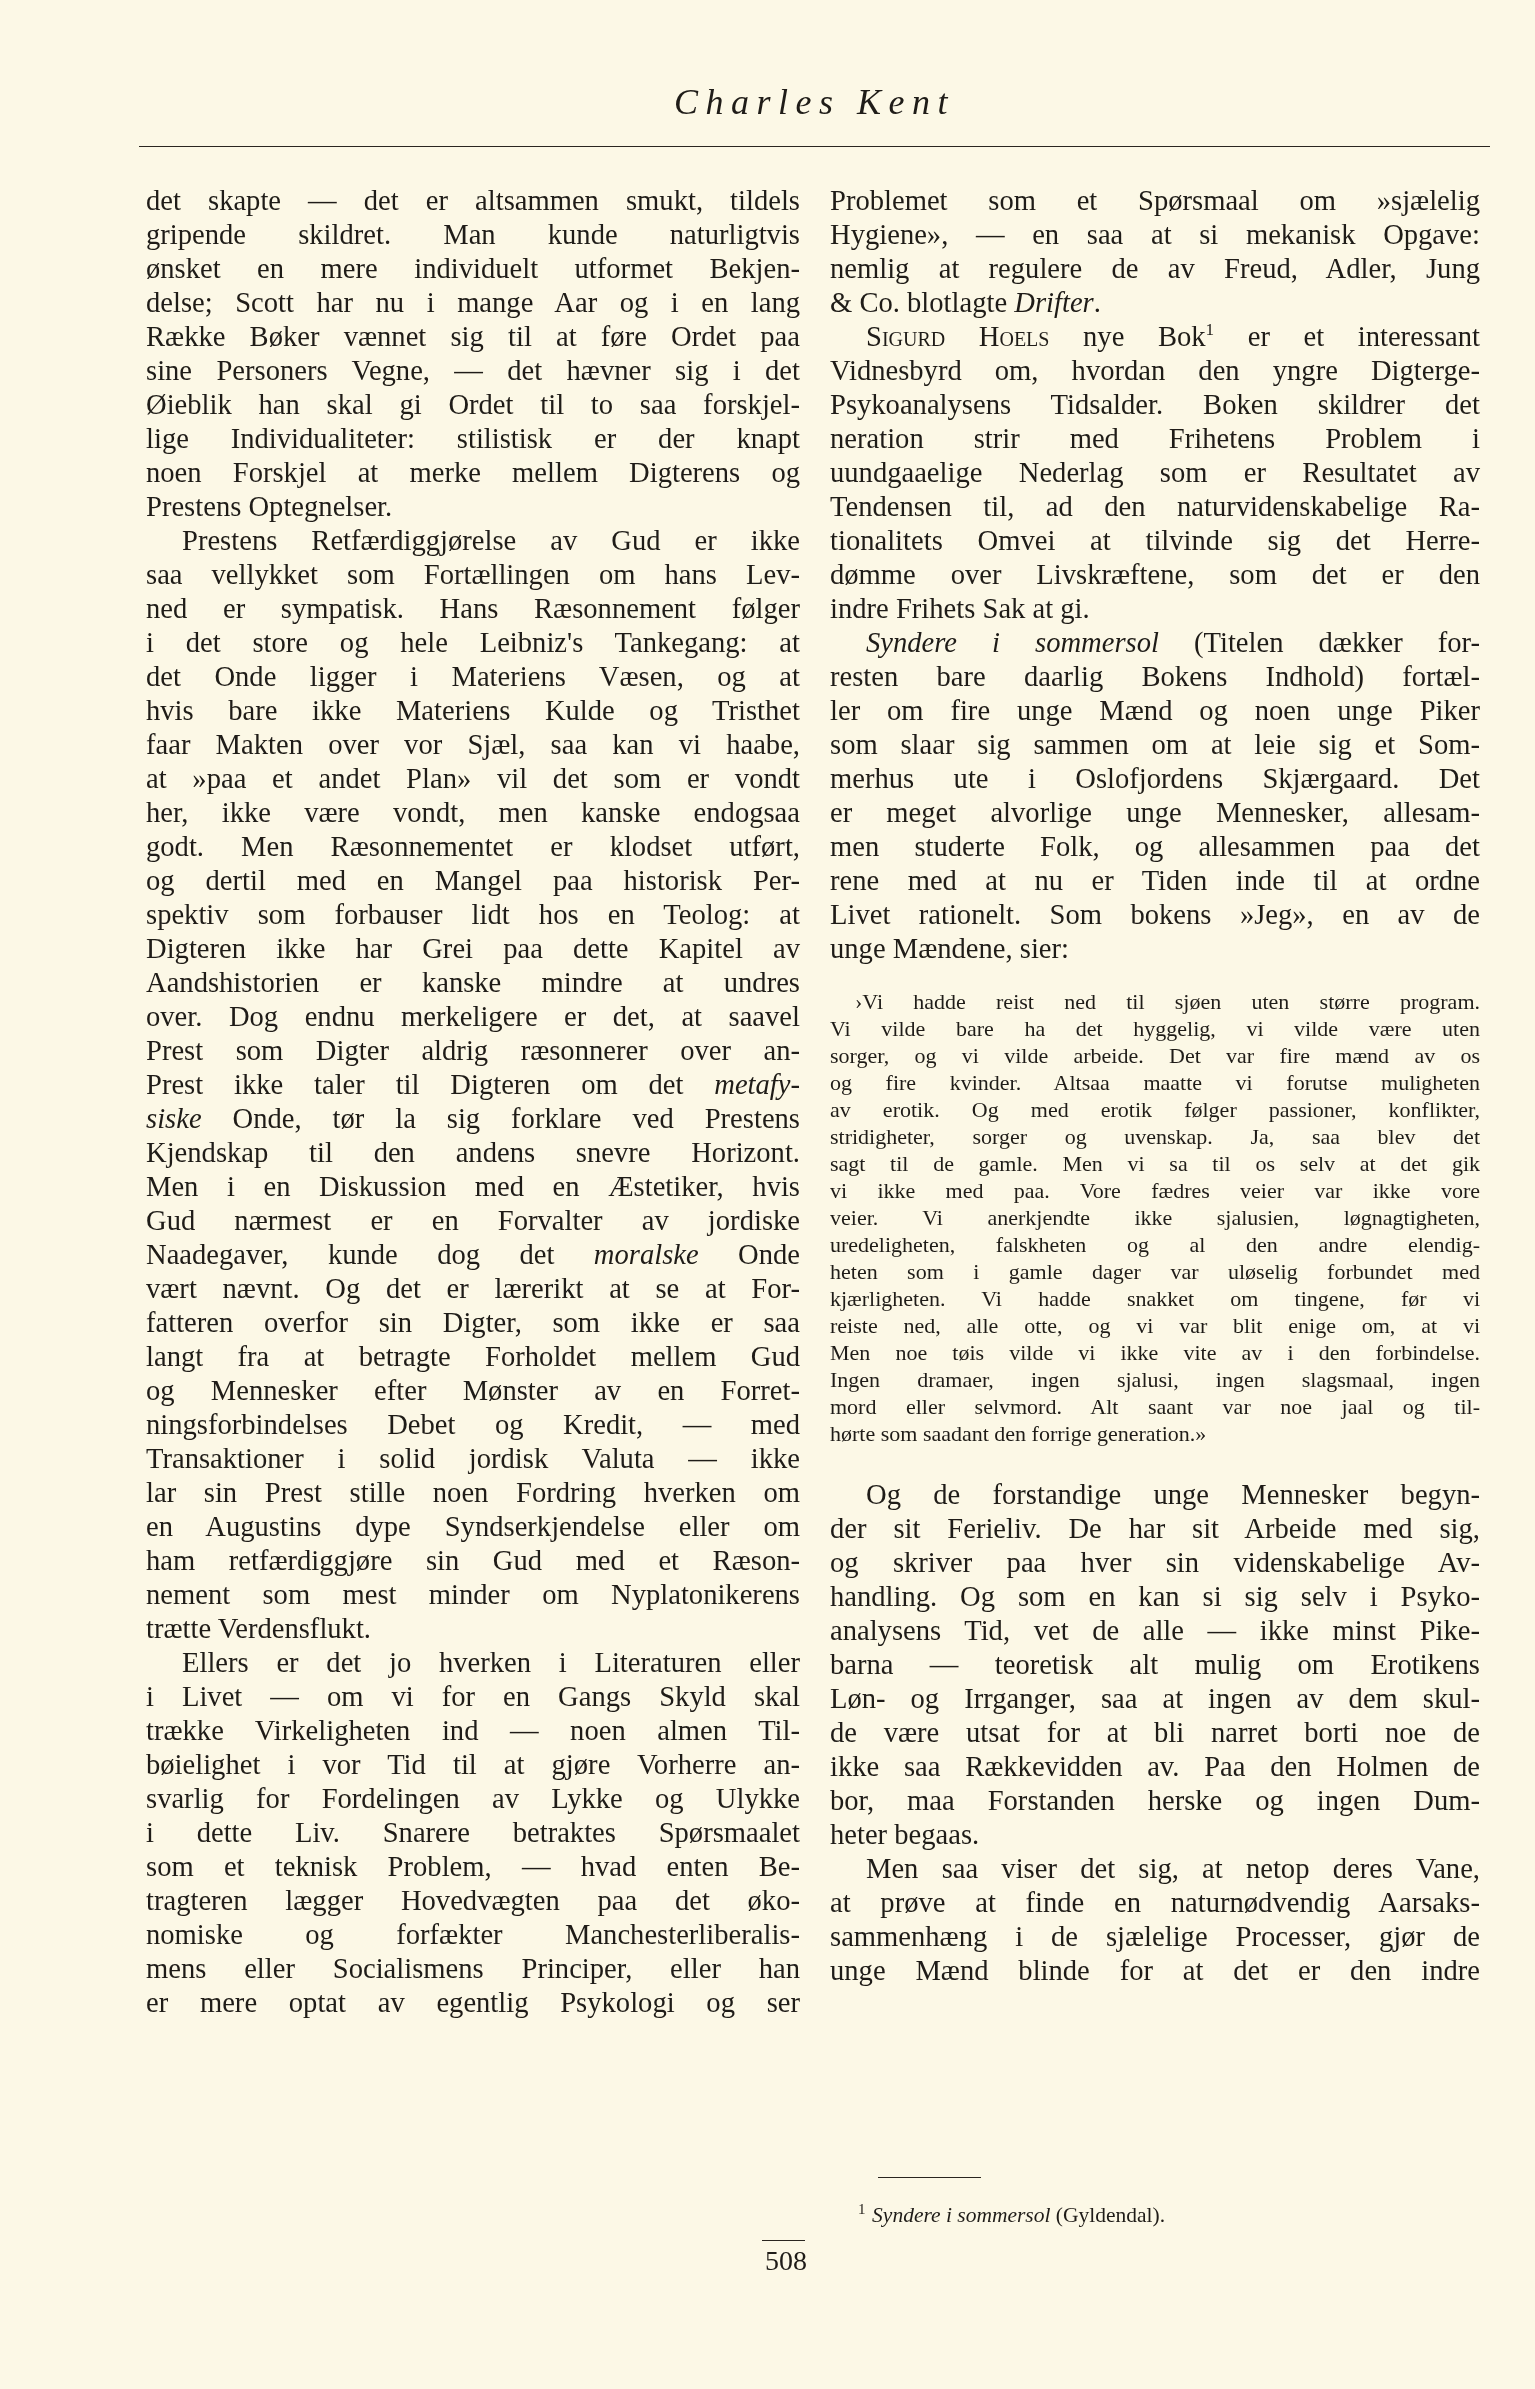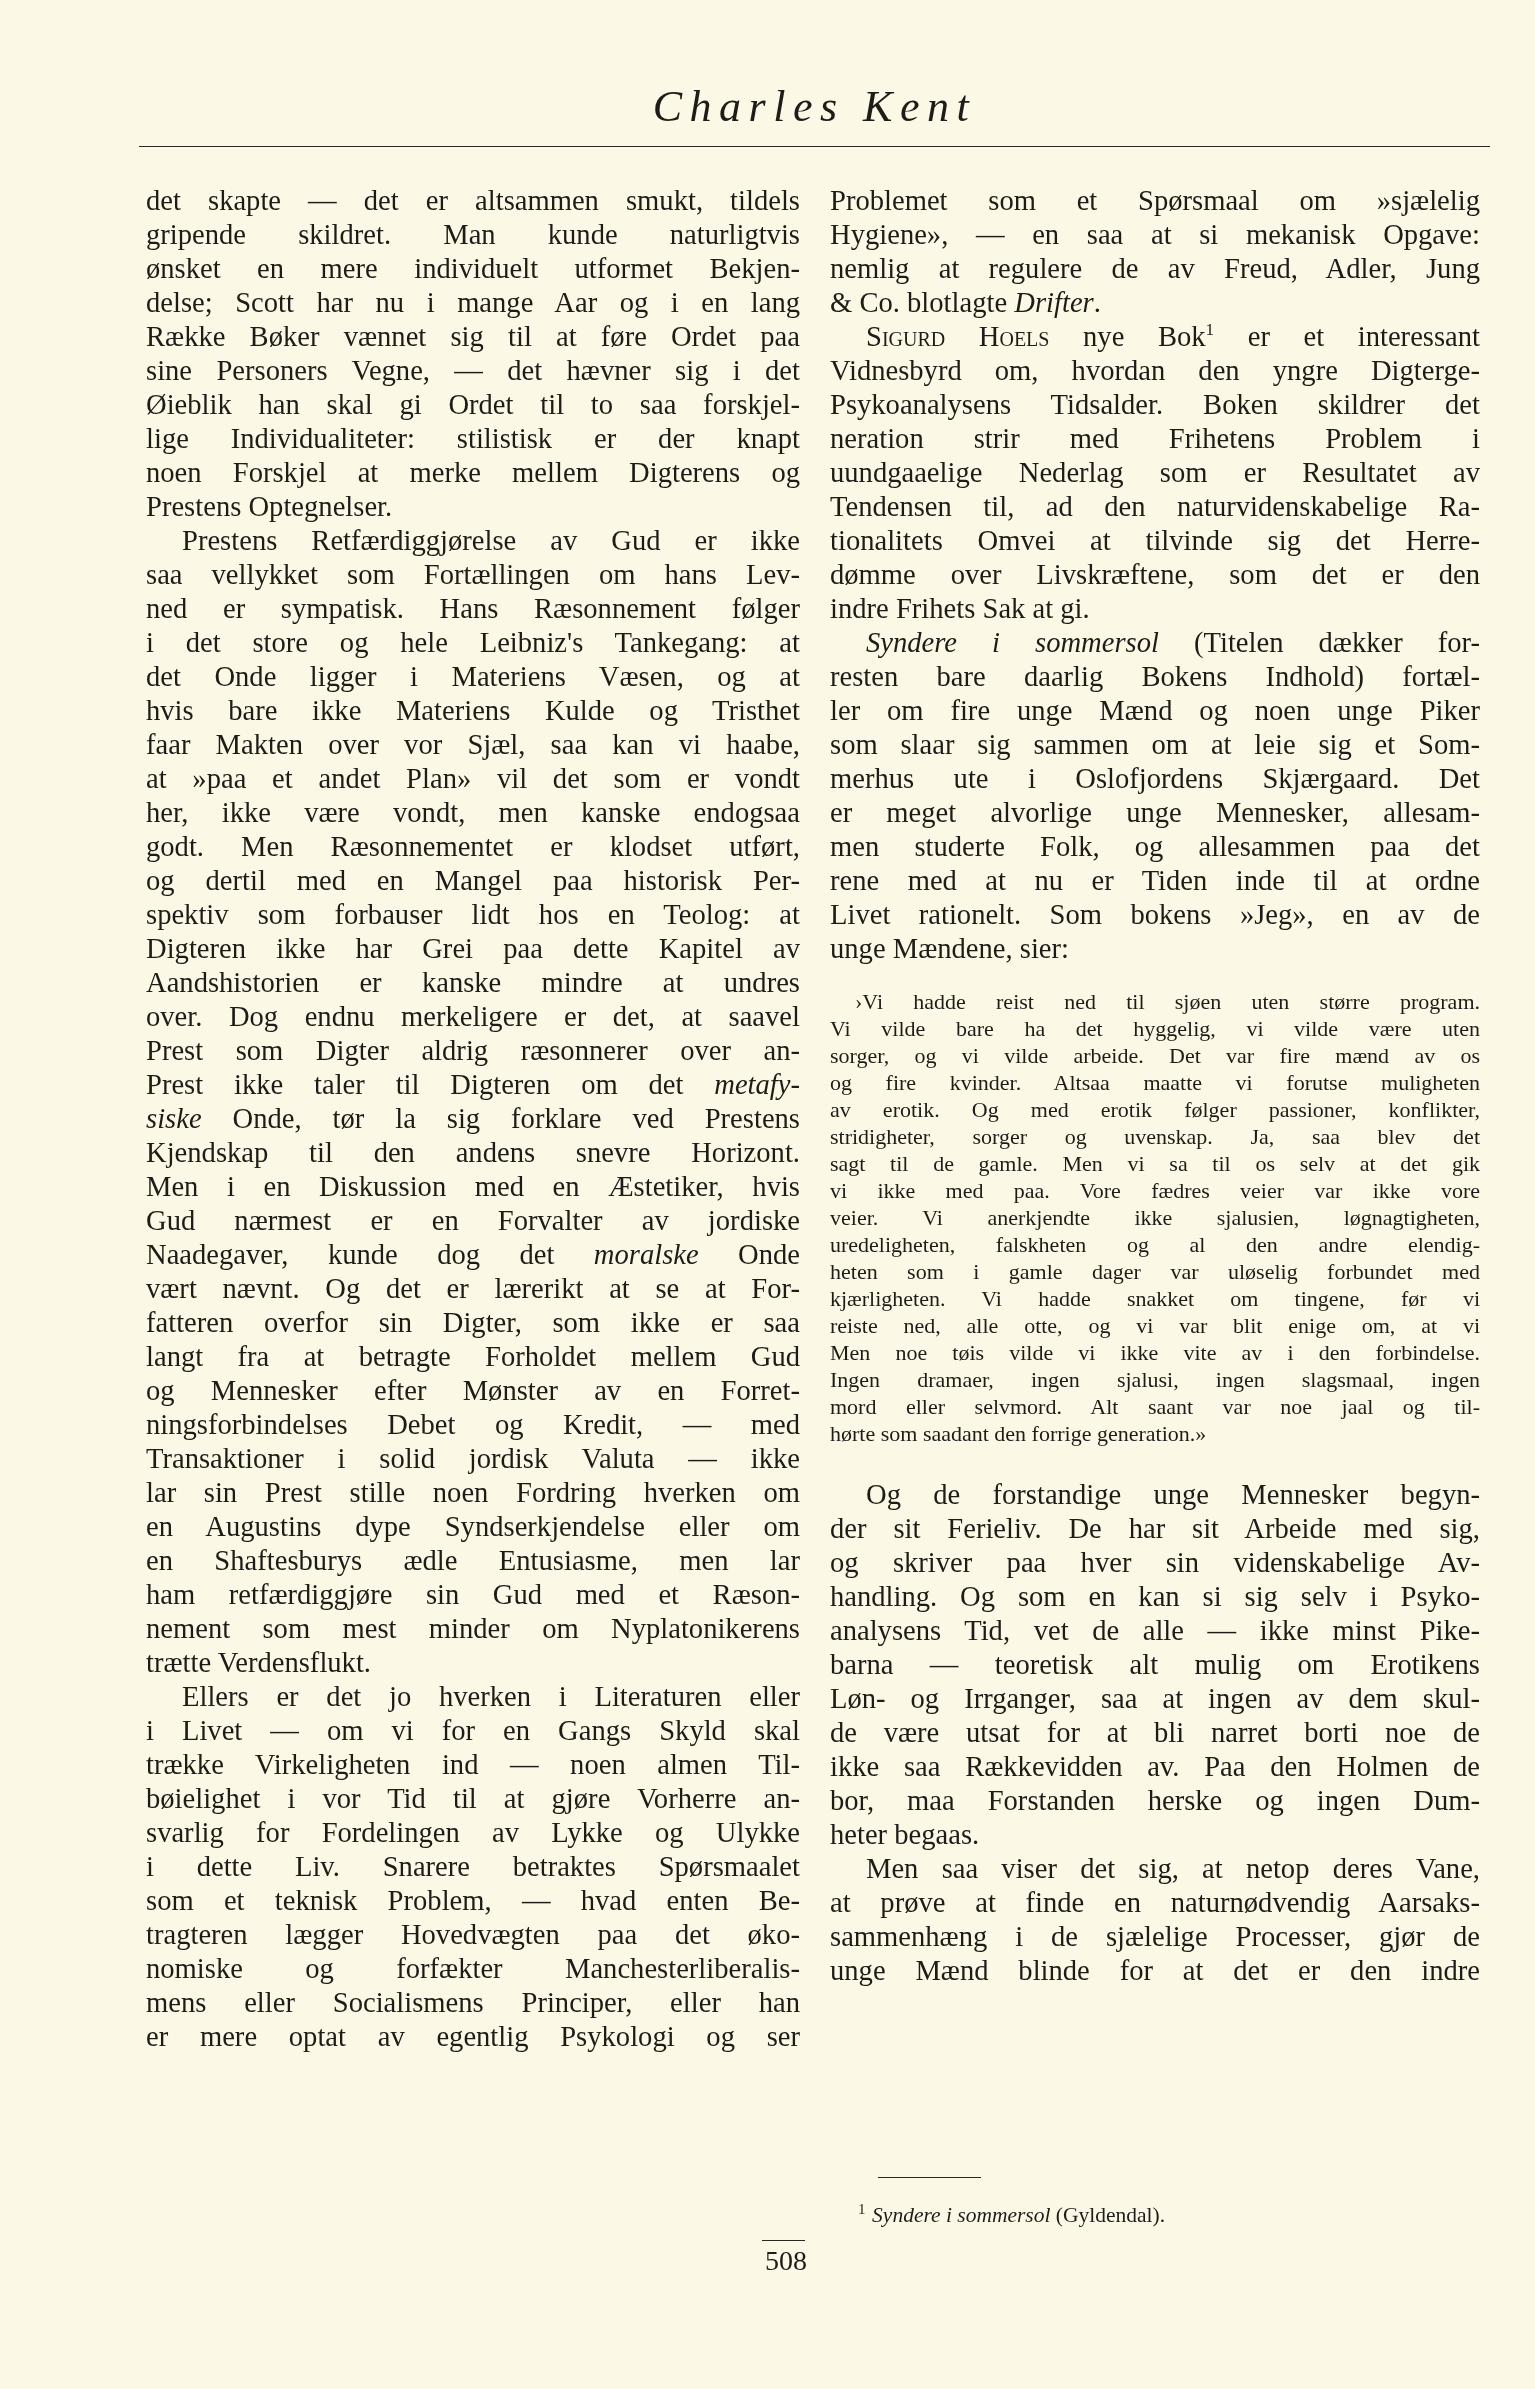--- a/index.html
+++ b/index.html
@@ -22,21 +22,21 @@
       width: 1351px;
       height: 75px;
     }
     .running-head {
       position: absolute;
       left: 0;
       right: 0;
       top: 8.3px;
       text-align: center;
       font-style: italic;
-      font-size: 44px;
+      font-size: 36px;
       letter-spacing: 7.5px;
     }
     .header-rule {
       position: absolute;
       left: 0;
       right: 0;
       top: 73px;
       height: 0;
       border-top: 1.7px solid #2a2620;
     }
@@ -153,21 +153,20 @@
       <span class="line">Gud nærmest er en Forvalter av jordiske</span>
       <span class="line">Naadegaver, kunde dog det <span class="it">moralske</span> Onde</span>
       <span class="line">vært nævnt. Og det er lærerikt at se at For-</span>
       <span class="line">fatteren overfor sin Digter, som ikke er saa</span>
       <span class="line">langt fra at betragte Forholdet mellem Gud</span>
       <span class="line">og Mennesker efter Mønster av en Forret-</span>
       <span class="line">ningsforbindelses Debet og Kredit, — med</span>
       <span class="line">Transaktioner i solid jordisk Valuta — ikke</span>
       <span class="line">lar sin Prest stille noen Fordring hverken om</span>
       <span class="line">en Augustins dype Syndserkjendelse eller om</span>
-      <span class="line">en Shaftesburys ædle Entusiasme, men lar</span>
       <span class="line">ham retfærdiggjøre sin Gud med et Ræson-</span>
       <span class="line">nement som mest minder om Nyplatonikerens</span>
       <span class="line last">trætte Verdensflukt.</span>
     </div>
     <div>
       <span class="line indent">Ellers er det jo hverken i Literaturen eller</span>
       <span class="line">i Livet — om vi for en Gangs Skyld skal</span>
       <span class="line">trække Virkeligheten ind — noen almen Til-</span>
       <span class="line">bøielighet i vor Tid til at gjøre Vorherre an-</span>
       <span class="line">svarlig for Fordelingen av Lykke og Ulykke</span>

